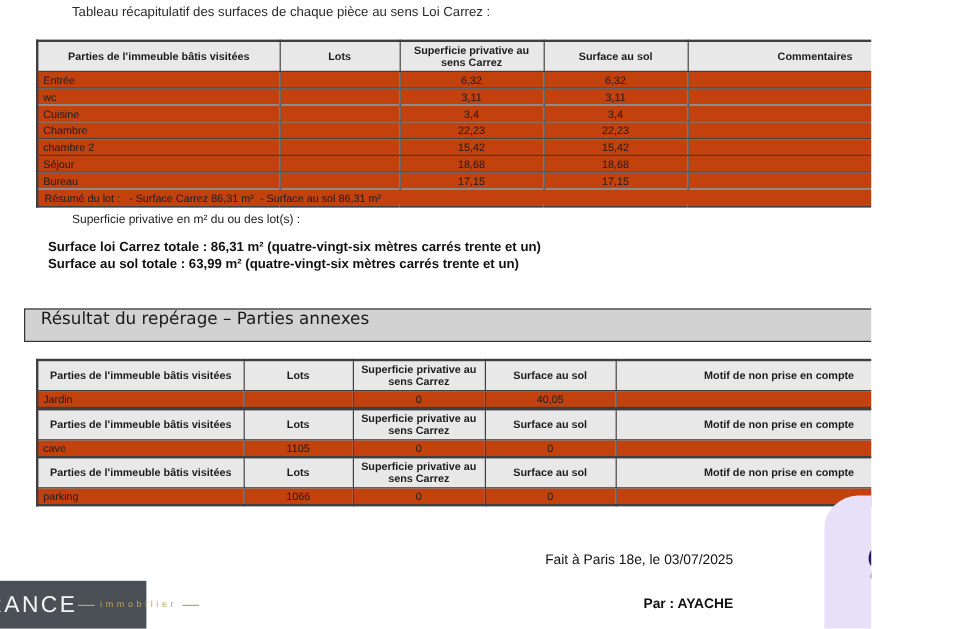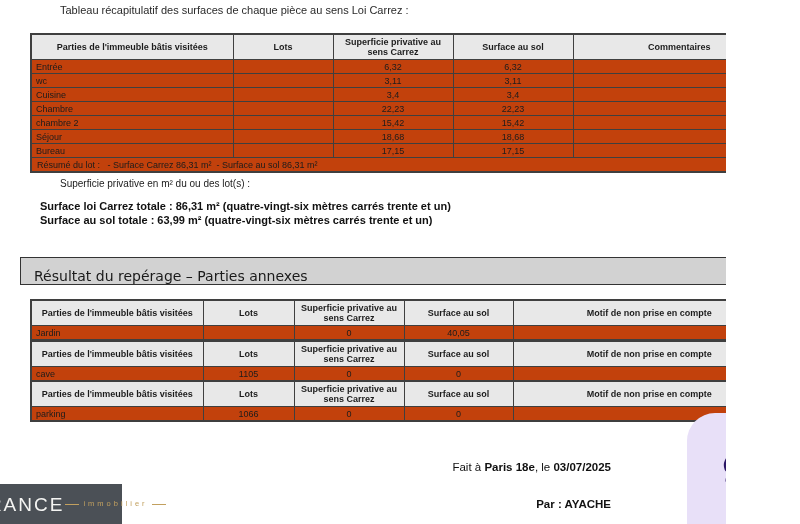--- a/index.html
+++ b/index.html
@@ -19,25 +19,25 @@
   #main-table{top:33px;}
   #annex-table-1{top:299px;}
   #annex-table-2{top:340px;}
   #annex-table-3{top:380px;}
 
   .intro-line{position:absolute;left:60px;top:178px;font-size:10px;color:#1c1c1c;}
   .totals{position:absolute;left:40px;top:199px;width:760px;font-weight:bold;
           font-size:11px;line-height:14px;color:#111;}
 
   .section-bar{position:absolute;left:20px;top:257px;width:764px;height:26px;background:#d2d2d2;
-               border:1px solid #333;display:flex;align-items:flex-end;padding-left:13px;
+               border:1px solid #333;display:flex;align-items:flex-start;padding-left:13px;
                font-family:"DejaVu Sans",sans-serif;font-size:14px;color:#1a1a1a;}
 
   .fait-line{position:absolute;top:461px;right:115px;font-size:11.5px;color:#111;}
-  .fait-line .b{font-weight:bold;}
+  .fait-line .b{font-weight:normal;}
   .par-line{position:absolute;top:498px;right:115px;font-size:11.5px;font-weight:bold;color:#111;}
 
   .logo{position:absolute;left:0;top:484px;width:122px;height:40px;background:#4b5056;
         display:flex;flex-direction:row;align-items:center;justify-content:center;gap:1px;}
   .logo .name{color:#f4f4f2;font-size:19px;letter-spacing:2px;line-height:19px;font-weight:500;}
   .logo .tagrow{display:flex;align-items:center;gap:4px;}
   .logo .tagrow .dash{width:14px;height:0;border-top:1px solid #c2a05f;}
   .logo .tagline{color:#c2a05f;font-size:7.5px;letter-spacing:3px;line-height:8px;}
 
   .sign-box{position:absolute;left:687px;top:413px;width:113px;height:111px;background:#e8e0f8;

